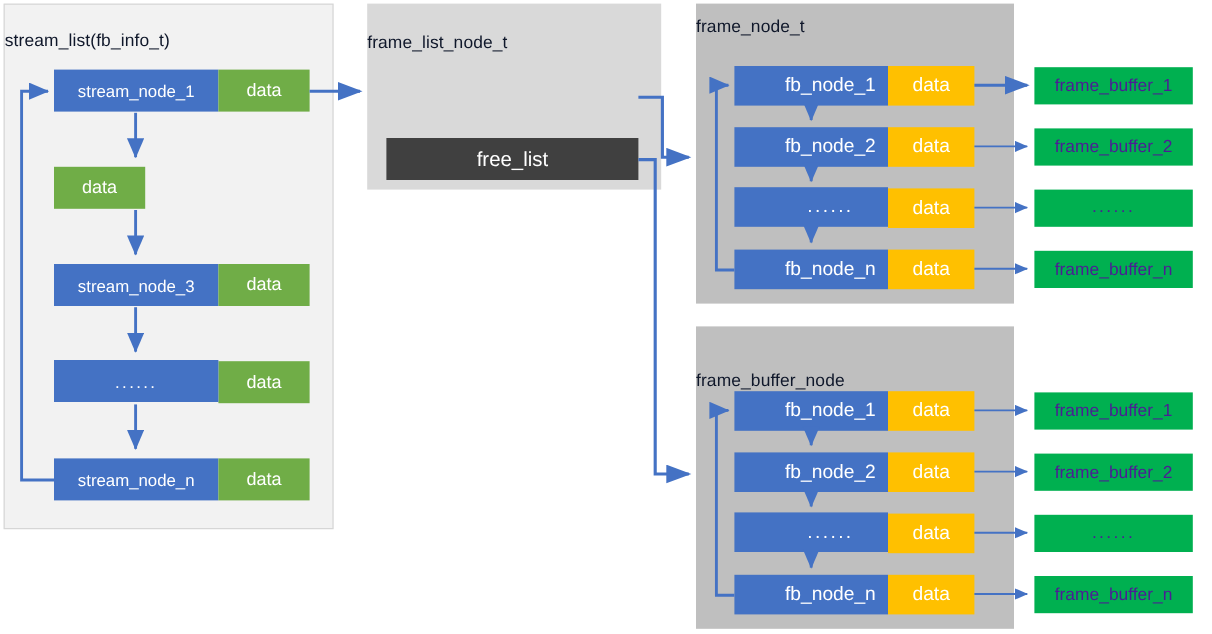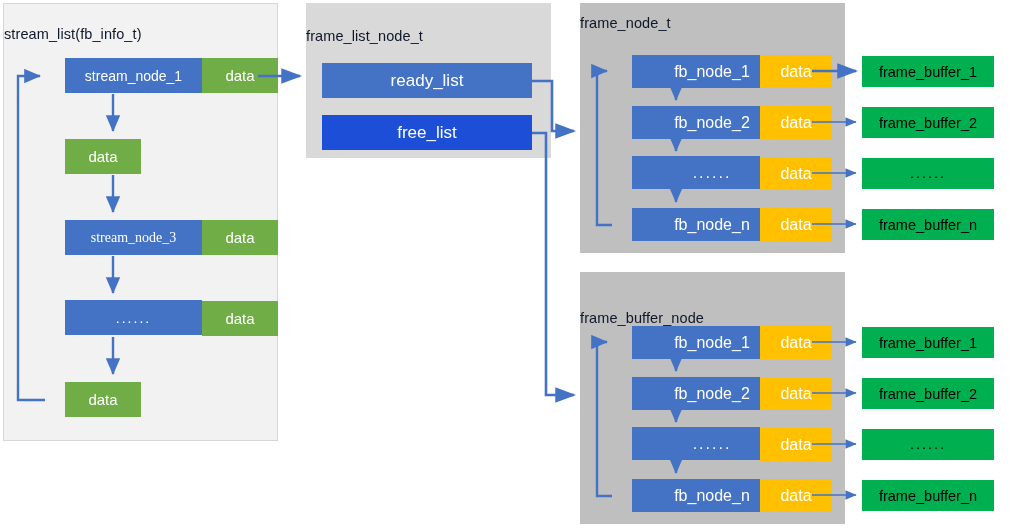--- a/index.html
+++ b/index.html
@@ -4,35 +4,35 @@
 <style>
   html,body{margin:0;padding:0;background:#ffffff;}
   body{width:1010px;height:528px;position:relative;overflow:hidden;
        font-family:"Liberation Sans","DejaVu Sans",sans-serif;}
   #stage{position:absolute;left:0;top:0;width:1010px;height:528px;}
 
   .panel{position:absolute;box-sizing:border-box;}
   .panel-title{position:absolute;width:100%;text-align:left;color:#0f172a;
                font-size:14.5px;letter-spacing:.1px;}
 
-  .node{position:absolute;display:flex;box-sizing:border-box;margin-left:20px;}
+  .node{position:absolute;display:flex;box-sizing:border-box;}
   .node .left,.node .right{display:flex;align-items:center;justify-content:center;
         box-sizing:border-box;color:#ffffff;white-space:nowrap;}
   .node .left{font-size:14px;}
   .node .right{font-size:15px;}
   .node.fb .left{font-size:16px;padding-left:32px;}
   .node.fb .right{font-size:16px;}
 
   .dots{letter-spacing:2px;font-size:15px;line-height:1;position:relative;top:-1px;}
 
   .listbox{position:absolute;display:flex;align-items:center;justify-content:center;
            color:#fff;font-size:17px;box-sizing:border-box;}
 
   .buf{position:absolute;display:flex;align-items:center;justify-content:center;
-       color:#000000;font-size:14.5px;box-sizing:border-box;white-space:nowrap;}
+       color:#4c1d95;font-size:14.5px;box-sizing:border-box;white-space:nowrap;}
 
   svg.wires{position:absolute;left:0;top:0;width:1010px;height:528px;
             pointer-events:none;overflow:visible;}
 </style>
 </head>
 <body>
 
 <div id="stage">
 
   <div class="panel" style="left:3px;top:3px;width:275px;height:438px;background:#F2F2F2;border:1px solid #D6D6D6;">
@@ -42,39 +42,39 @@
   <div class="node" style="left:45px;top:58px;width:213px;height:35px;">
     <div class="left" style="width:137px;background:#4472C4;">stream_node_1</div>
     <div class="right" style="width:76px;background:#70AD47;">data</div>
   </div>
 
   <div class="node" style="left:45px;top:139px;width:213px;height:35px;">
     <div class="right" style="width:76px;background:#70AD47;">data</div>
   </div>
 
   <div class="node" style="left:45px;top:220px;width:213px;height:35px;">
-    <div class="left" style="width:137px;background:#4472C4;font-family:Liberation Serif, serif;">stream_node_3</div>
+    <div class="left" style="width:137px;background:#4472C4;">stream_node_3</div>
     <div class="right" style="width:76px;background:#70AD47;">data</div>
   </div>
 
   <div class="node" style="left:45px;top:301px;width:213px;height:35px;">
     <div class="left dots" style="width:137px;background:#4472C4;">......</div>
     <div class="right" style="width:76px;background:#70AD47;">data</div>
   </div>
 
   <div class="node" style="left:45px;top:382px;width:213px;height:35px;">
+    <div class="left" style="width:137px;background:#4472C4;">stream_node_n</div>
     <div class="right" style="width:76px;background:#70AD47;">data</div>
   </div>
 
   <div class="panel" style="left:306px;top:3px;width:245px;height:155px;background:#D9D9D9;">
     <div class="panel-title" style="top:25px;">frame_list_node_t</div>
   </div>
 
-  <div class="listbox" style="left:322px;top:63px;width:210px;height:35px;background:#4472C4;">ready_list</div>
-  <div class="listbox" style="left:322px;top:115px;width:210px;height:35px;background:#1d4ed8;">free_list</div>
+  <div class="listbox" style="left:322px;top:115px;width:210px;height:35px;background:#404040;">free_list</div>
 
   <div class="panel" style="left:580px;top:3px;width:265px;height:250px;background:#BFBFBF;">
     <div class="panel-title" style="top:12px;">frame_node_t</div>
   </div>
 
   <div class="node fb" style="left:612px;top:55px;width:200px;height:33px;">
     <div class="left" style="width:128px;background:#4472C4;">fb_node_1</div>
     <div class="right" style="width:72px;background:#FFC000;">data</div>
   </div>
 

